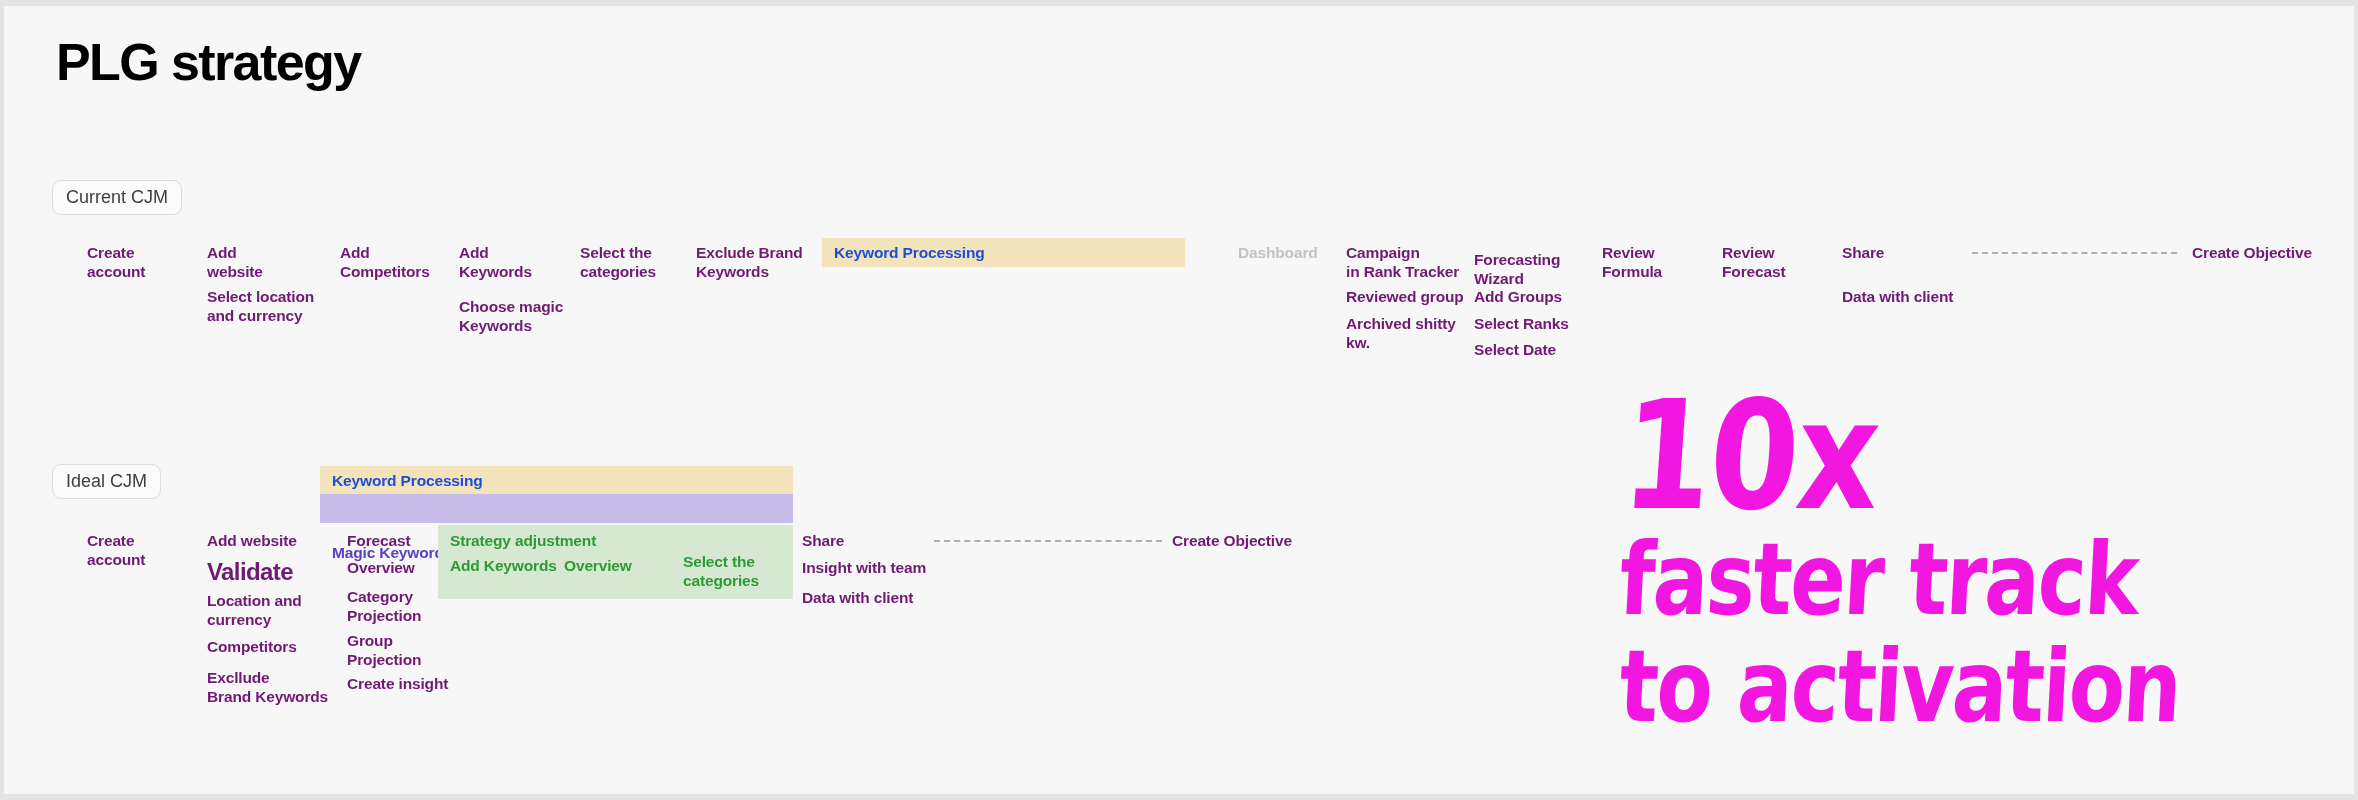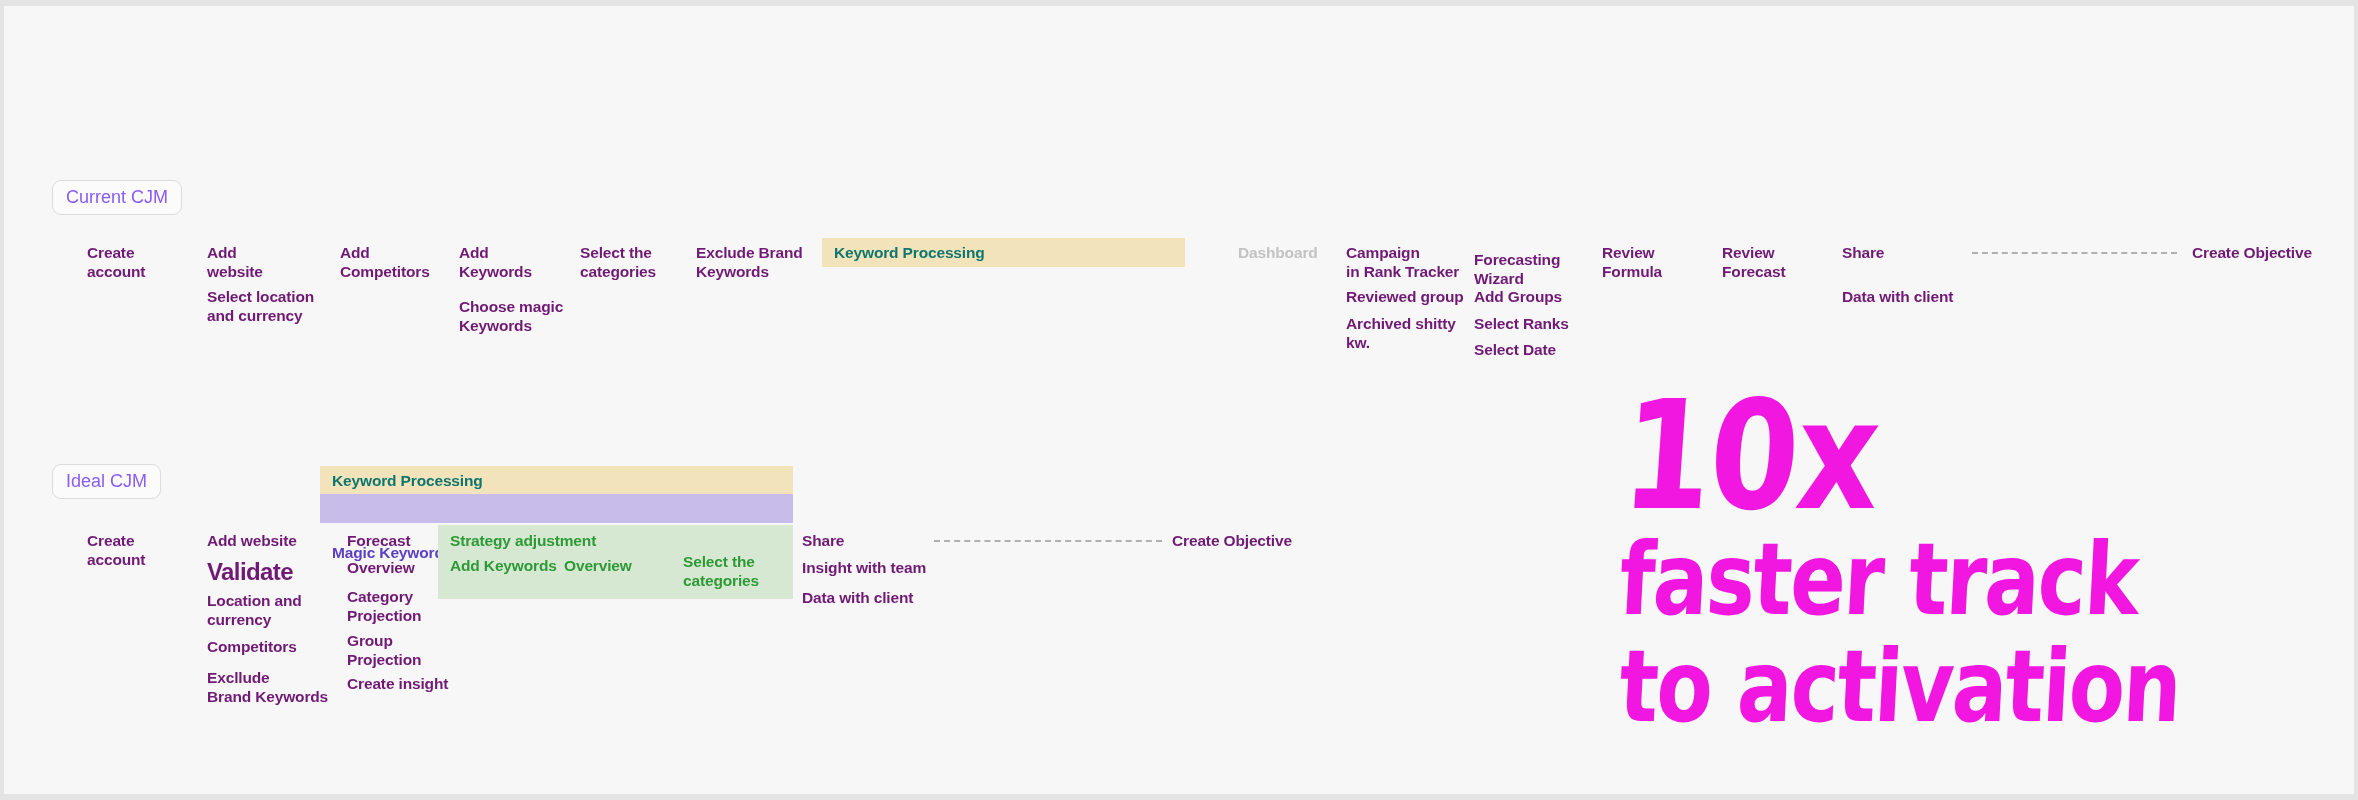--- a/index.html
+++ b/index.html
@@ -25,41 +25,41 @@
     white-space:nowrap;
   }
 
   
   .pill{
     position:absolute;
     background:#fbfbfb;
     border:1px solid #dcdcdc;
     border-radius:9px;
     font-size:18px;
-    color:#8b5cf6;
+    color:#404040;
     padding:7px 13px 8px 13px;
     line-height:1;
     white-space:nowrap;
   }
   #pill-current{left:48px;top:174px;}
   #pill-ideal{left:48px;top:458px;}
 
   
   .node{
     position:absolute;
     font-size:15.5px;
     font-weight:700;
     color:#701a75;
     line-height:1.22;
     letter-spacing:-0.15px;
     white-space:pre-line;
   }
   .node.muted{color:#c3c3c3;}
   .node.big{font-size:24px;letter-spacing:-0.6px;}
-  .node.tan{color:#0f766e;}
+  .node.tan{color:#1d4ed8;}
   .node.purple{color:#5b3fc4;}
   .node.green{color:#2e9a36;}
 
   
   .bar{position:absolute;}
   .bar-tan{background:#f2e3bb;}
   .bar-purple{background:#c7bcea;}
   .bar-green{background:#d7e8d2;}
 
   
@@ -100,20 +100,21 @@
     margin-top:30px;
     transform:skewX(-3deg) scaleY(1.22);
     transform-origin:left top;
   }
 </style>
 </head>
 <body>
 
 <div id="canvas">
 
+  <div id="page-title">PLG strategy</div>
 
   <div class="pill" id="pill-current">Current CJM</div>
 
   <div class="bar bar-tan" style="left:818px;top:232px;width:363px;height:29px;"></div>
   <div class="node tan" style="left:830px;top:238px;">Keyword Processing</div>
 
   <div class="node" style="left:83px;top:238px;">Create
 account</div>
 
   <div class="node" style="left:203px;top:238px;">Add

